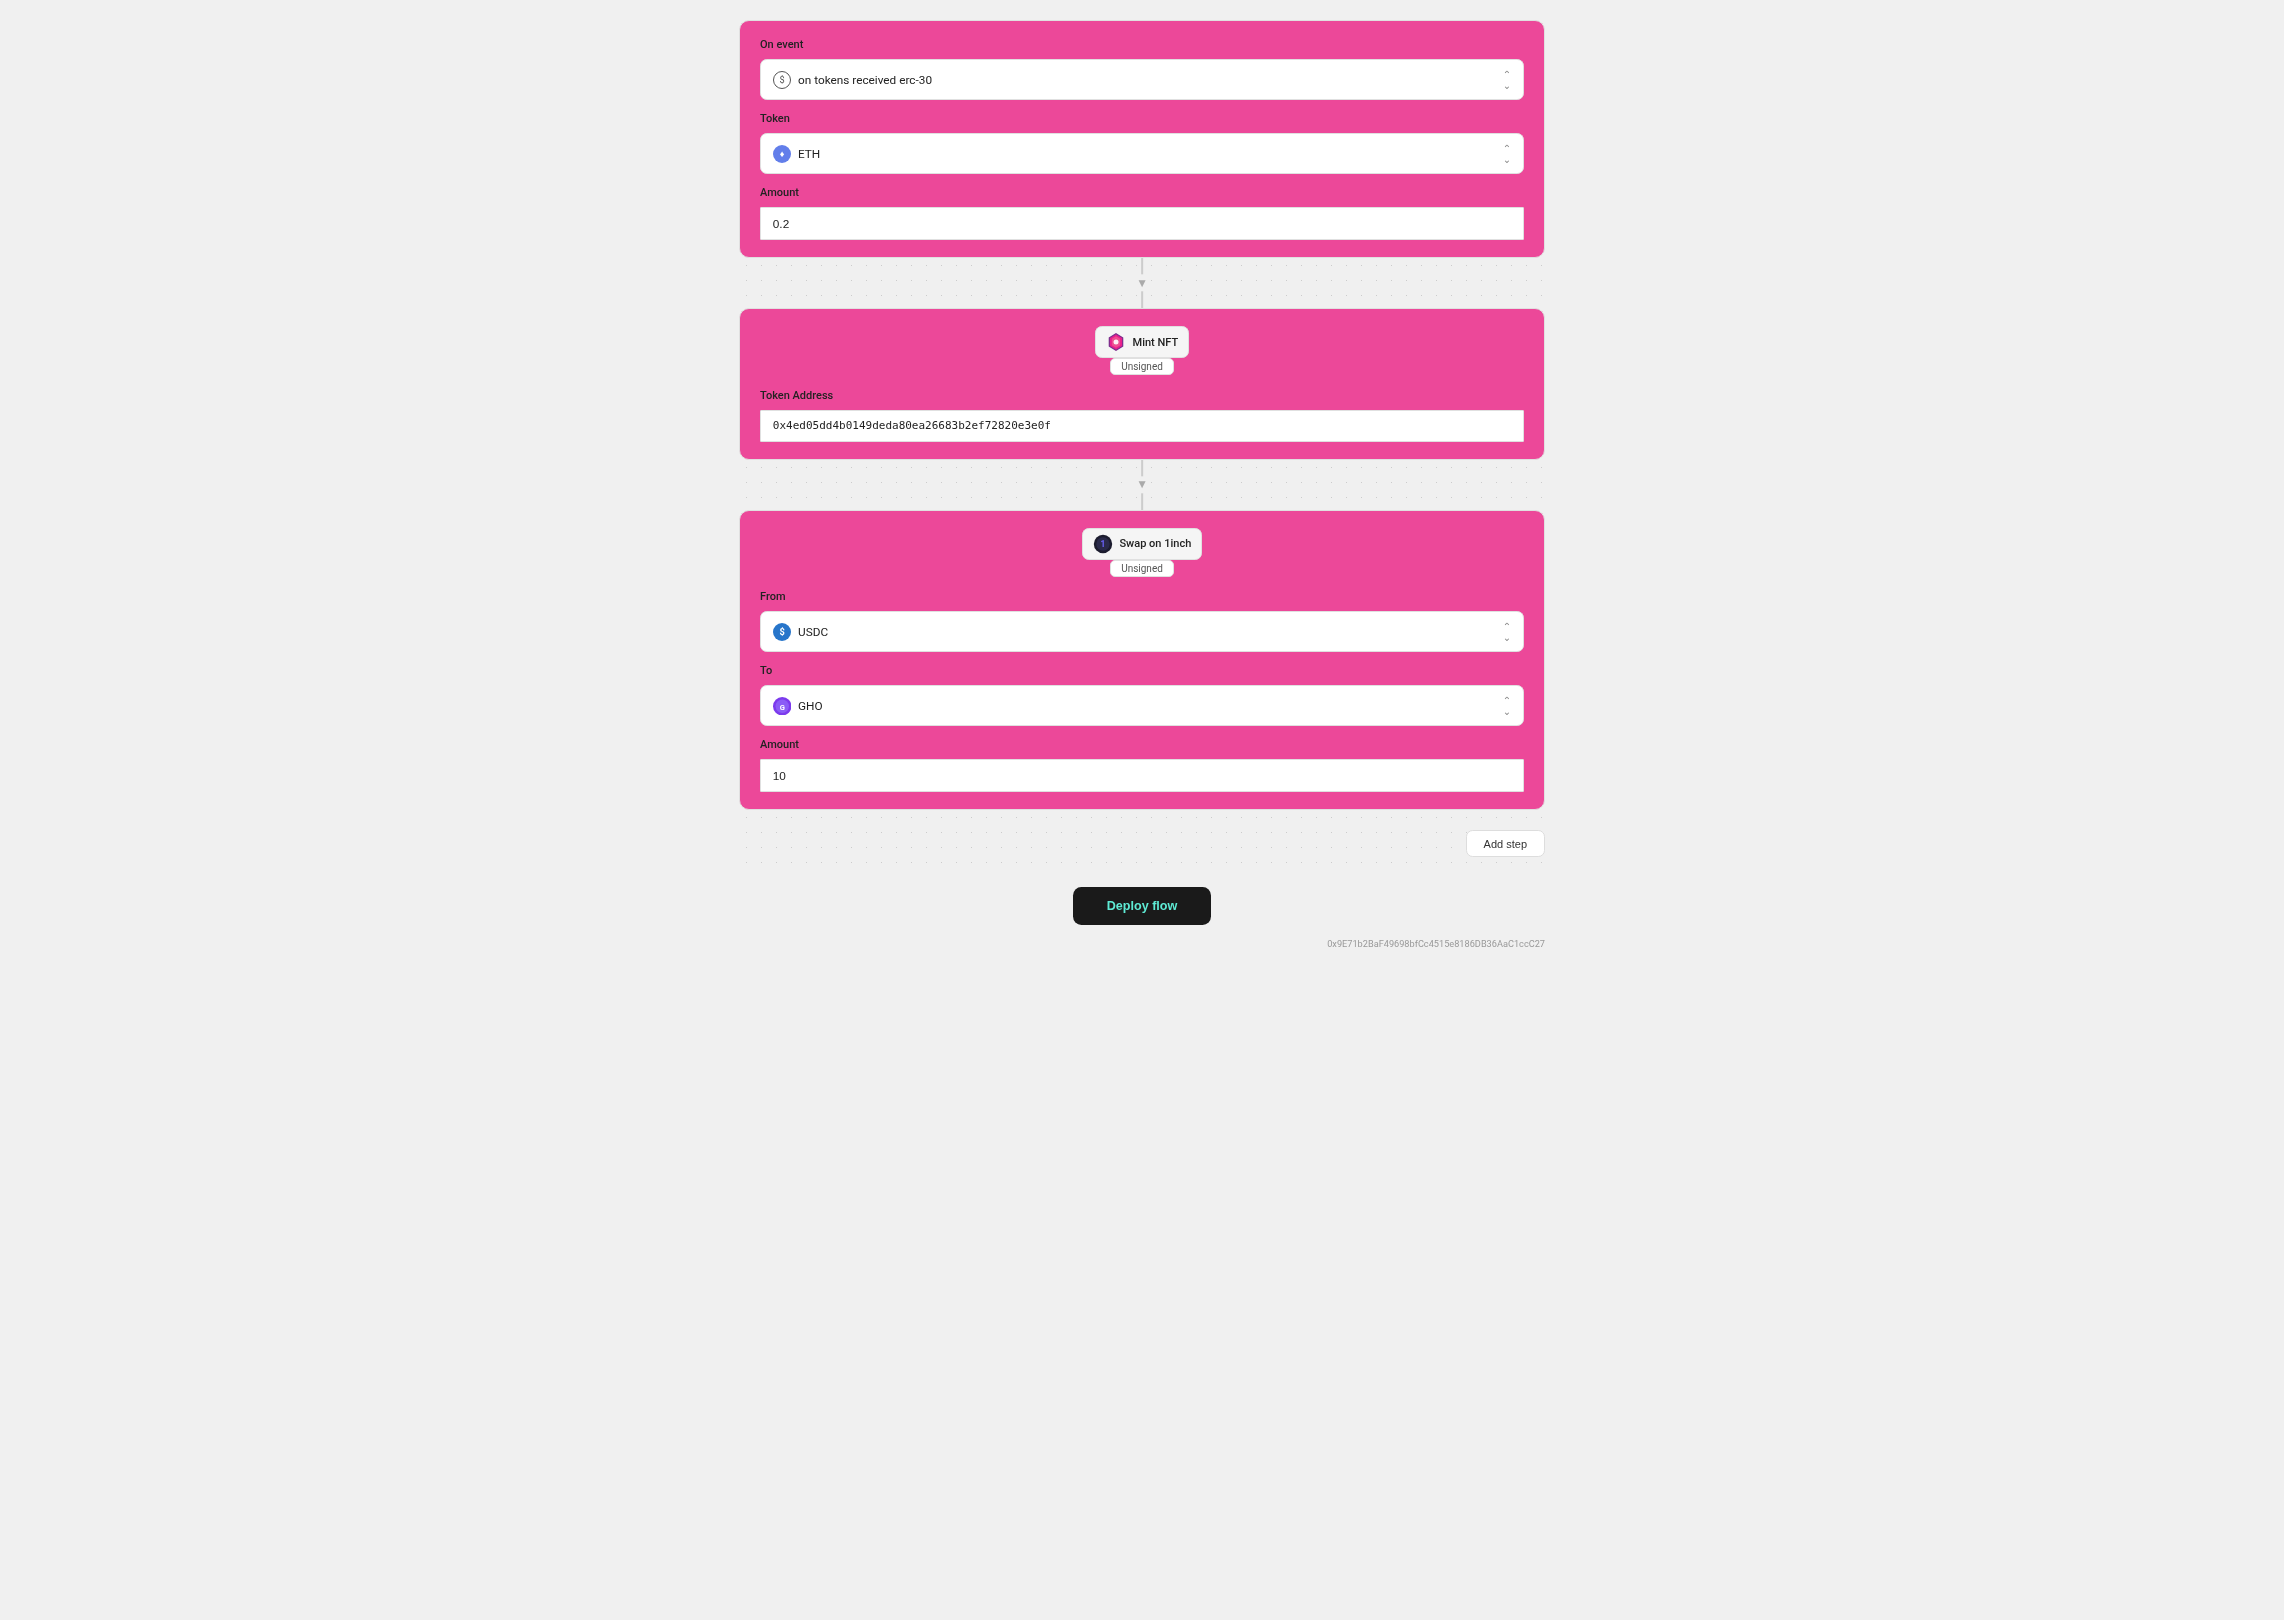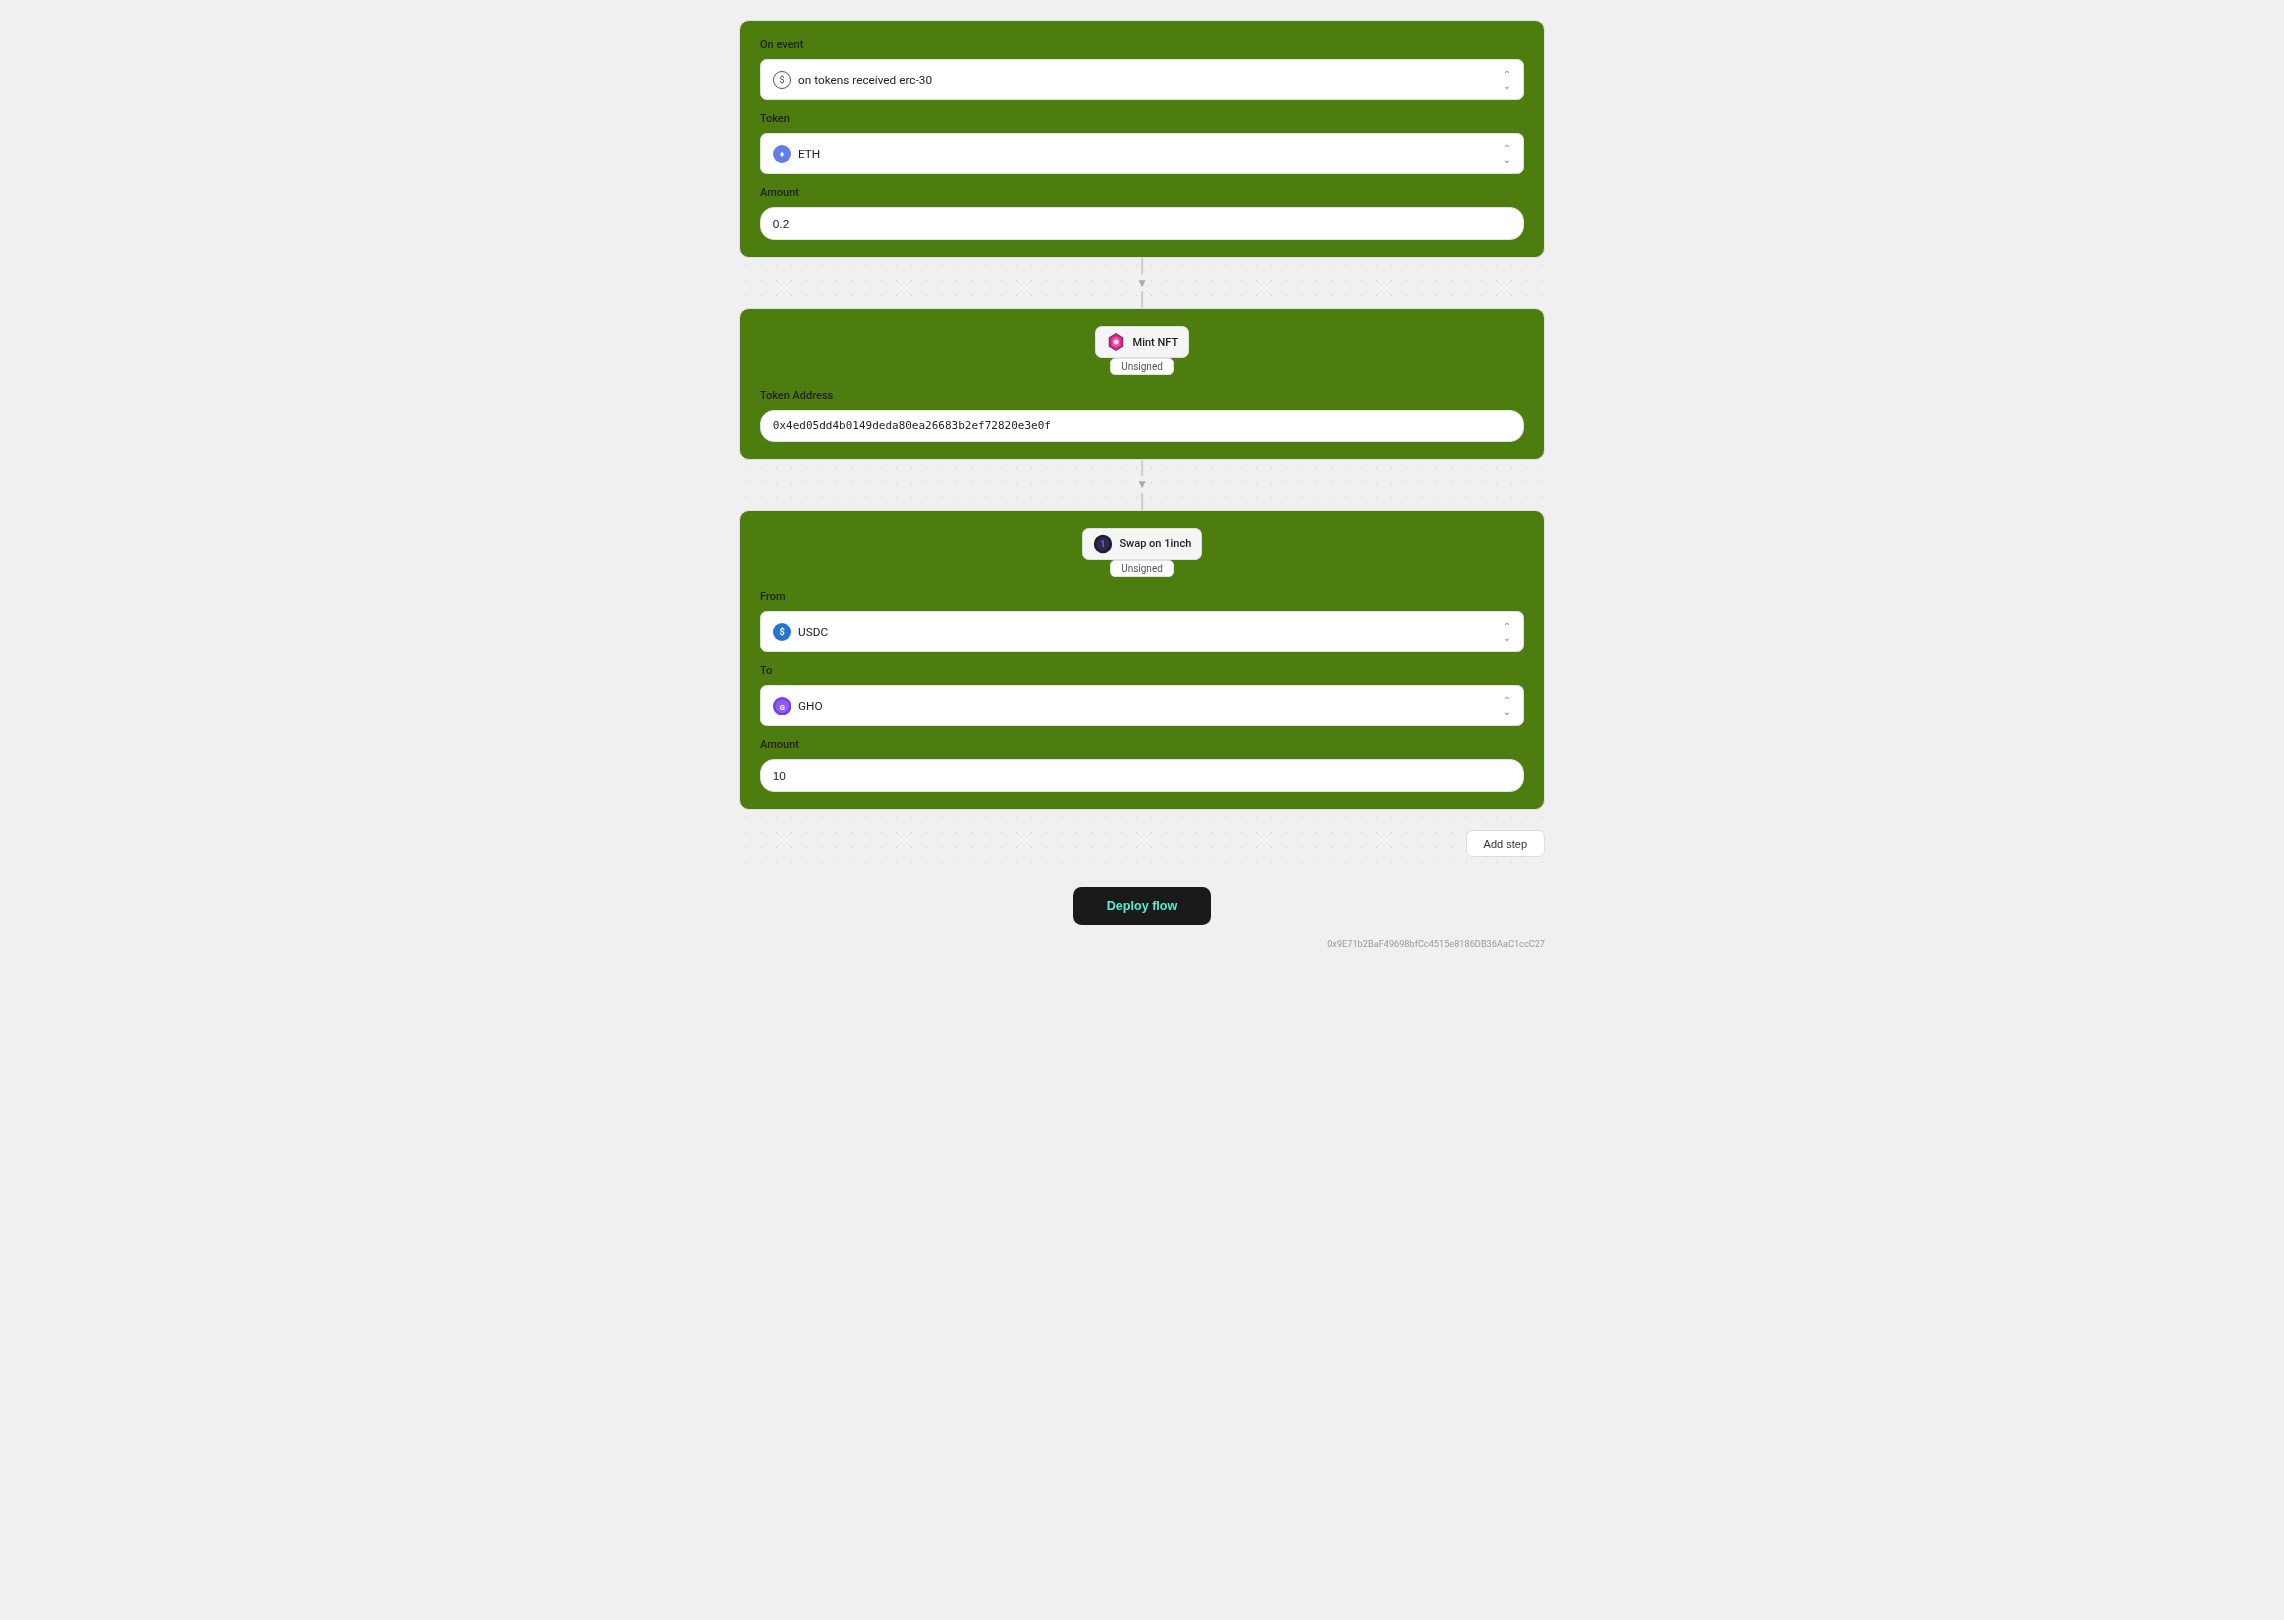--- a/index.html
+++ b/index.html
@@ -23,21 +23,21 @@
       max-width: 806px;
       display: flex;
       flex-direction: column;
       align-items: center;
       gap: 0;
     }
 
     
     .card {
       width: 100%;
-      background: #4d7c0f;
+      background: #ec4899;
       border: 0.8px solid #e0e0e0;
       border-radius: 10px;
       padding: 17px 20px;
     }
 
     .card-section-label {
       font-size: 11px;
       font-weight: 500;
       color: #222;
       margin-bottom: 8.4px;
@@ -65,21 +65,21 @@
     }
 
     .field-select .chevron {
       color: #888;
       font-size: 10px;
     }
 
     .field-input-plain {
       width: 100%;
       border: 0.8px solid #e0e0e0;
-      border-radius: 14px;
+      border-radius: 1px;
       padding: 8.4px 11.8px;
       font-size: 11.8px;
       color: #222;
       background: #fff;
       outline: none;
     }
 
     .field-group {
       margin-bottom: 11.8px;
     }

